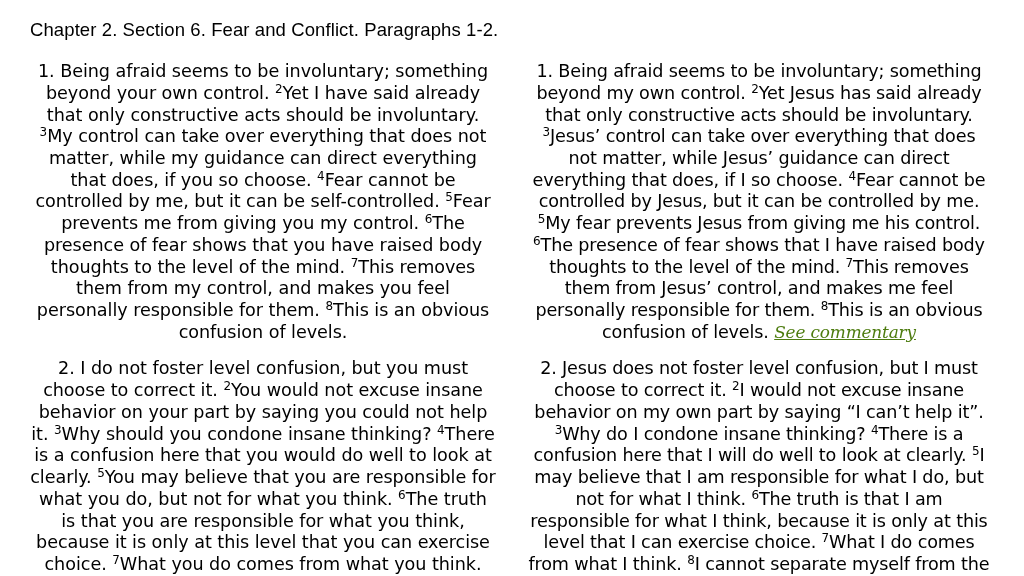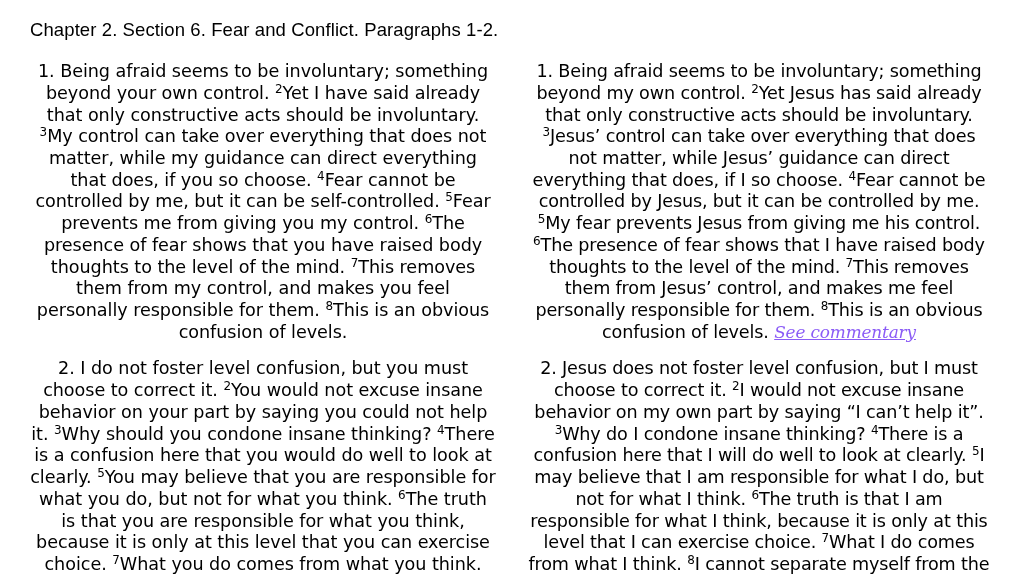--- a/index.html
+++ b/index.html
@@ -51,21 +51,21 @@
   }
   .para:last-child {
     margin-bottom: 0;
   }
   sup {
     font-size: 0.68em;
     line-height: 0;
     vertical-align: 0.48em;
   }
   .commentary {
-    color: #8b5cf6;
+    color: #4d7c0f;
     font-style: italic;
     text-decoration: underline;
     font-family: "DejaVu Serif", serif;
     font-size: 0.96em;
   }
 </style>
 </head>
 <body>
 
 <div class="page">

